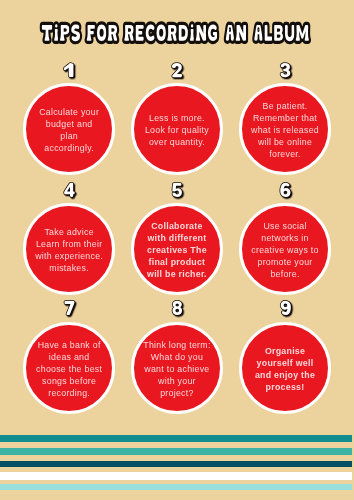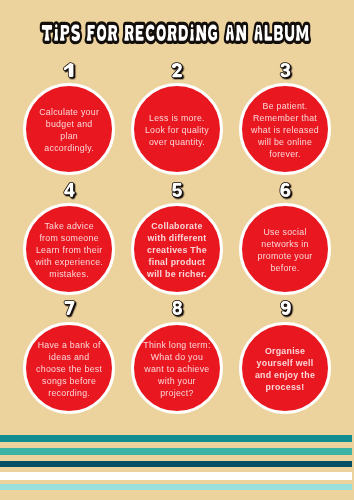--- a/index.html
+++ b/index.html
@@ -49,21 +49,20 @@
           <span class="ln">what is released</span>
           <span class="ln">will be online</span>
           <span class="ln">forever.</span>
         </div>
       </div>
   </div>
   <div class="tip" style="left:23.0px;top:203.0px;">
     <div class="circ">
         <div class="txt">
           <span class="ln">Take advice</span>
-          <span class="ln">from someone</span>
           <span class="ln">Learn from their</span>
           <span class="ln">with experience.</span>
           <span class="ln">mistakes.</span>
         </div>
       </div>
   </div>
   <div class="tip" style="left:130.8px;top:203.0px;font-weight:bold;">
     <div class="circ">
         <div class="txt">
           <span class="ln">Collaborate</span>
@@ -72,20 +71,21 @@
           <span class="ln">final product</span>
           <span class="ln">will be richer.</span>
         </div>
       </div>
   </div>
   <div class="tip" style="left:238.89999999999998px;top:203.0px;">
     <div class="circ">
         <div class="txt">
           <span class="ln">Use social</span>
           <span class="ln">networks in</span>
+          <span class="ln">creative ways to</span>
           <span class="ln">promote your</span>
           <span class="ln">before.</span>
         </div>
       </div>
   </div>
   <div class="tip" style="left:23.0px;top:322.0px;">
     <div class="circ">
         <div class="txt">
           <span class="ln">Have a bank of</span>
           <span class="ln">ideas and</span>

